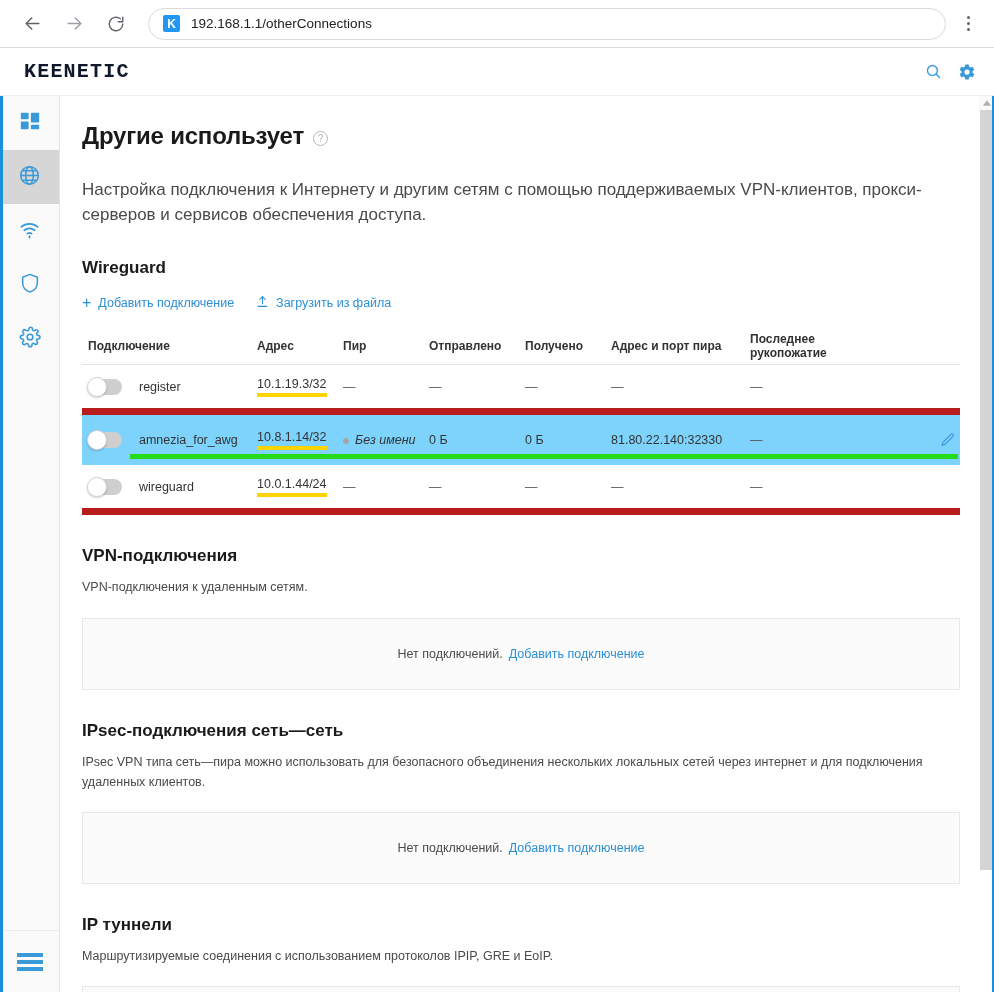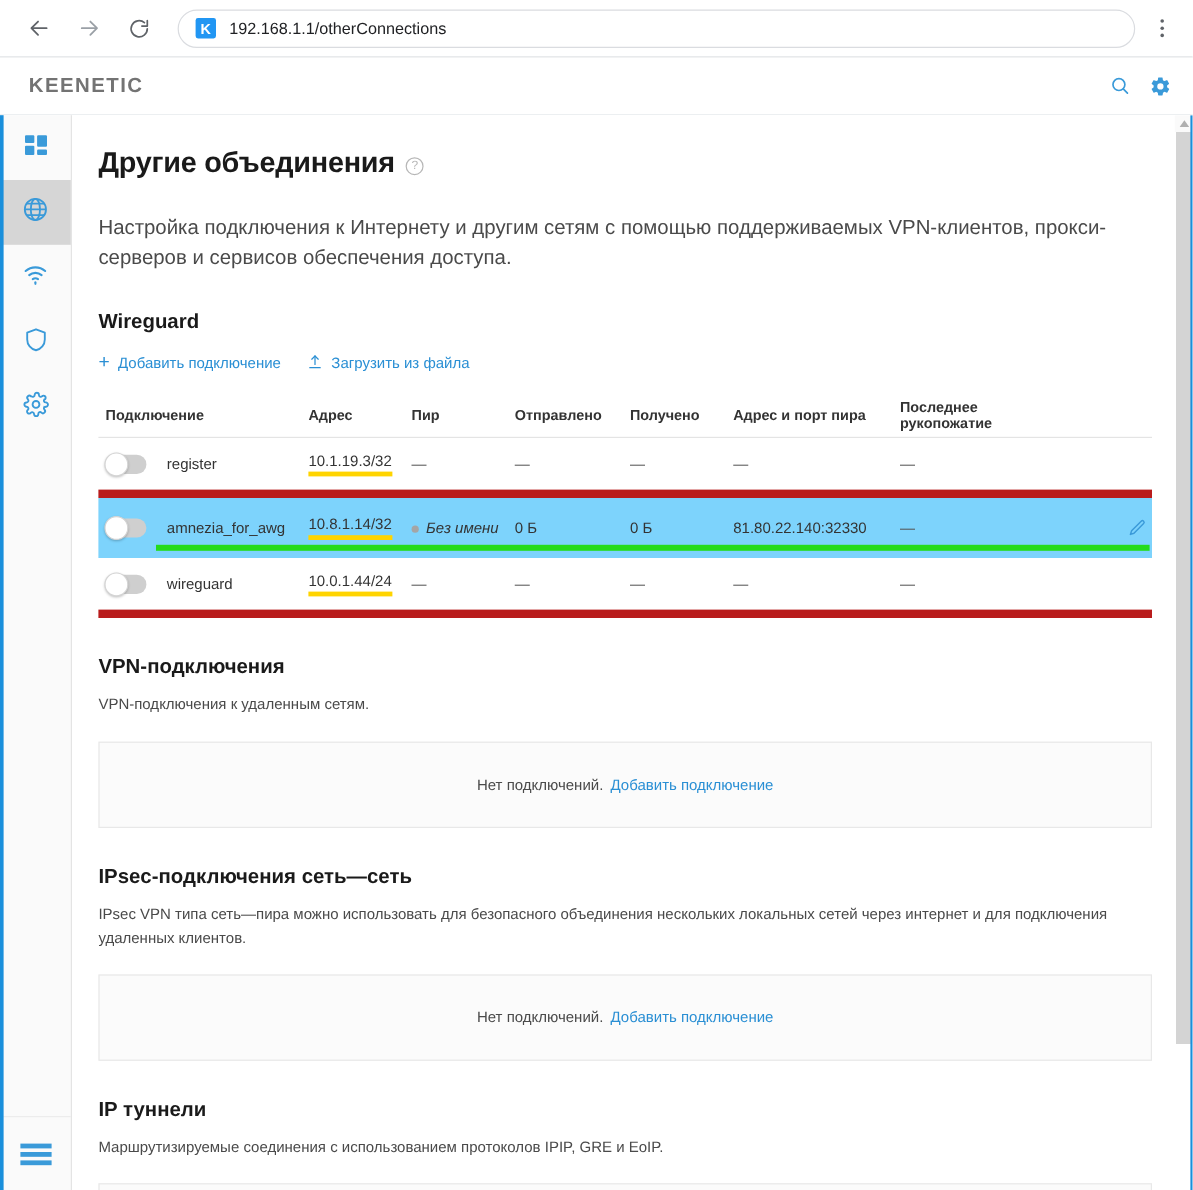--- a/index.html
+++ b/index.html
@@ -64,23 +64,23 @@
   
   .app-header {
     height: 48px; width: 994px;
     background: #fff;
     display: flex; align-items: center;
     justify-content: space-between;
     padding: 0 18px 0 24px;
     border-bottom: 1px solid #eceff1;
   }
   .logo {
-    font-size: 17px; font-weight: bold; letter-spacing: 1.2px;
-    color: #737373;
-    font-family: Liberation Sans, sans-serif;
+    font-size: 20px; font-weight: bold; letter-spacing: 1.2px;
+    color: #0f172a;
+    font-family: Liberation Mono, monospace;
   }
   .header-icons { display: flex; align-items: center; gap: 16px; }
   .hdr-ico { color: #3a9ad9; display: flex; align-items: center; }
 
   
   .body-wrap { display: flex; width: 994px; height: 896px; }
 
   .sidebar {
     width: 60px; flex: 0 0 60px;
     background: #fafafa;
@@ -350,21 +350,21 @@
           <i></i>
           <i></i>
         </span>
     </div>
   </div>
 
   <div class="content">
     <div class="content-inner">
 
       <h1 class="page-title">
-        <span>Другие объединения</span>
+        <span>Другие использует</span>
         <span class="help-circle">?</span>
       </h1>
       <p class="page-sub">Настройка подключения к Интернету и другим сетям с помощью поддерживаемых VPN-клиентов, прокси-серверов и сервисов обеспечения доступа.</p>
 
       <h2 class="sect">Wireguard</h2>
 
       <div class="actions">
         <div class="action-link">
           <span class="plus">+</span>
           <span>Добавить подключение</span>

